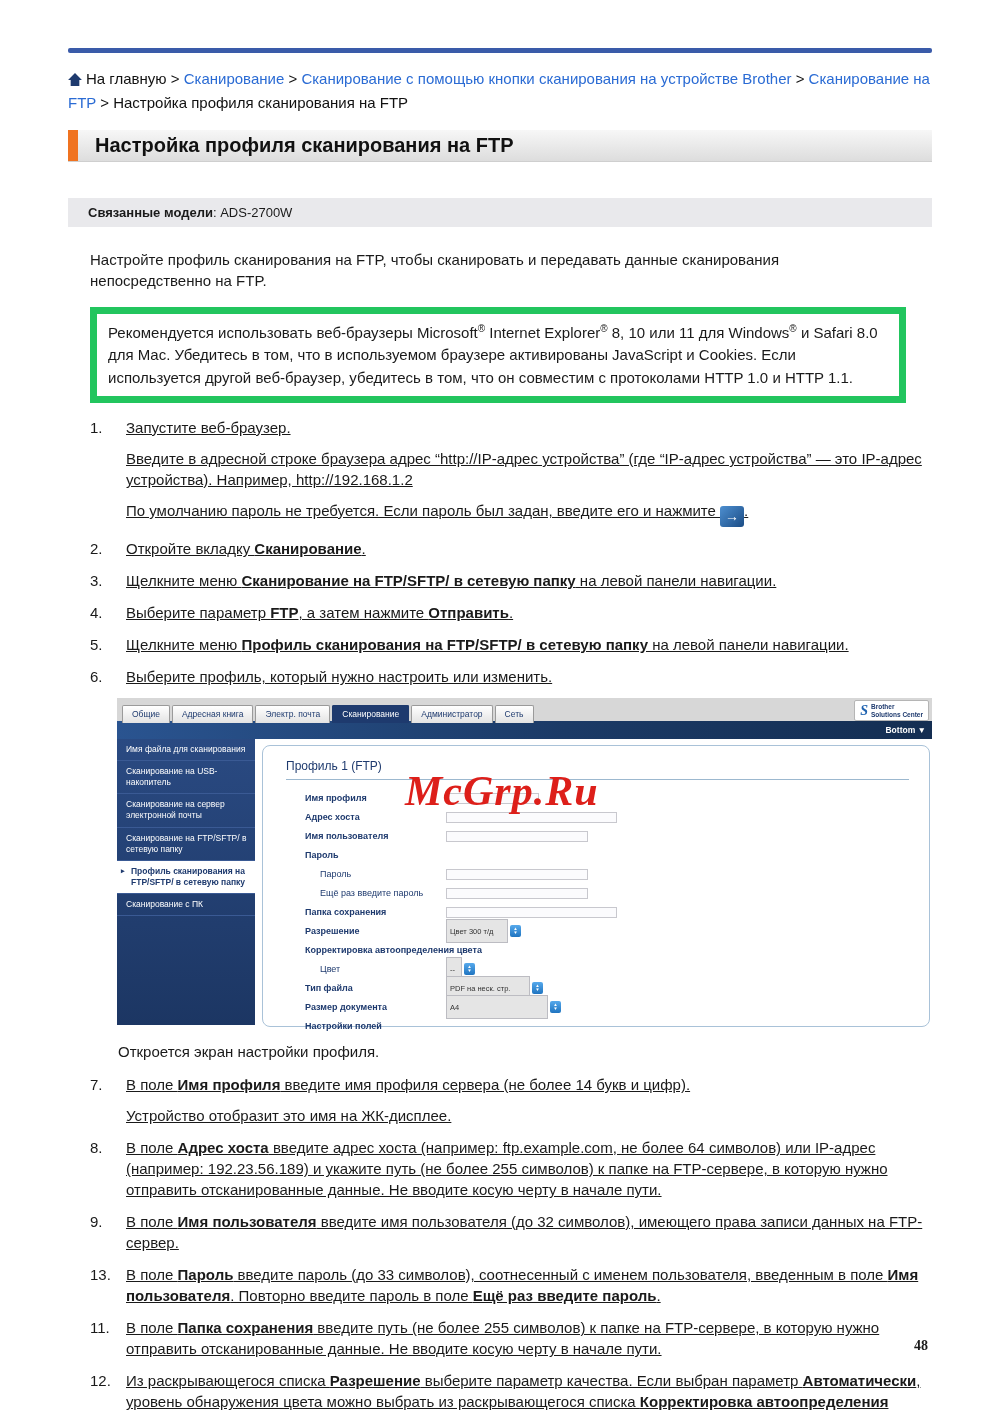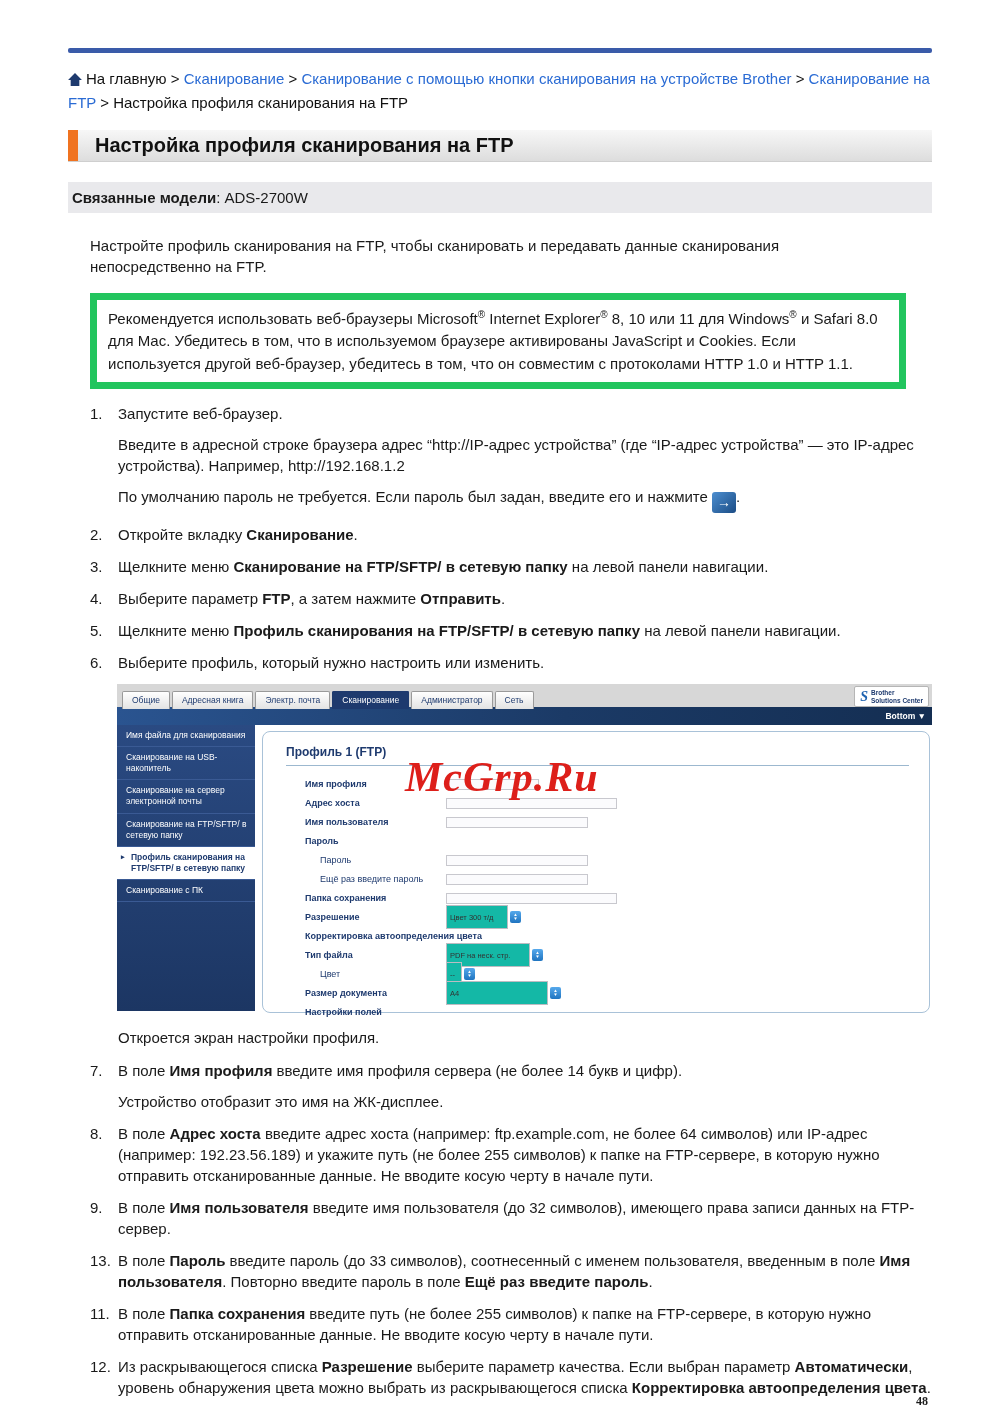--- a/index.html
+++ b/index.html
@@ -5,60 +5,60 @@
   html,body{margin:0;padding:0;background:#ffffff;}
   body{width:1000px;height:1414px;position:relative;font-family:"Liberation Sans",sans-serif;color:#1a1a1a;overflow:hidden;}
   .content{position:absolute;left:68px;top:0;width:864px;}
   .top-rule{margin-top:48px;height:5px;background:#3a5ba9;border-radius:2px;}
   .breadcrumb{margin-top:15px;font-size:15px;line-height:1.45;color:#111;}
   .breadcrumb .crumb-link{color:#2a6bd4;cursor:pointer;}
   .home-ico{display:inline-block;vertical-align:-2px;margin-right:4px;}
   .title-bar{margin-top:16px;height:31px;background:linear-gradient(#f7f7f7,#dddddd);display:flex;align-items:center;border-bottom:1px solid #cfcfcf;}
   .accent{width:10px;height:31px;background:#f07320;margin-right:17px;flex:none;}
   .title-bar h1{font-size:20px;margin:0;font-weight:bold;color:#111;}
-  .models-box{margin-top:20px;background:#e9e9ec;padding:7px 4px;font-size:15px;}
+  .models-box{margin-top:36px;background:#e9e9ec;padding:7px 20px;font-size:13px;}
   .intro{margin:22px 0 0 22px;font-size:15px;line-height:1.4;width:810px;}
   .note-box{margin:16px 0 0 22px;border:7px solid #22c55e;padding:7px 11px;font-size:15px;line-height:1.5;width:816px;box-sizing:border-box;}
   .steps{margin:14px 0 0 22px;}
   .step{display:flex;margin-bottom:11px;}
   .step .num{width:28px;flex:none;font-size:15px;line-height:1.4;}
   .step .li-body{flex:1;font-size:15px;line-height:1.4;}
-  .step .li-body p{margin:0 0 10px 0;}
+  .step .li-body p{margin:0 0 10px 8px;text-decoration:underline;}
   .step .li-body p:last-child{margin-bottom:0;}
   sup{font-size:10px;}
   .arrow-btn{display:inline-flex;width:24px;height:21px;border-radius:3px;background:linear-gradient(135deg,#4d8fd0,#1b4c85);color:#fff;align-items:center;justify-content:center;font-weight:bold;font-size:14px;vertical-align:-5px;}
   
   .shot{margin:6px 0 10px 49px;width:815px;height:335px;position:relative;background:#fff;font-family:"Liberation Sans",sans-serif;}
   .tabstrip{height:23px;background:#d7d7d7;display:flex;align-items:flex-end;padding-left:5px;position:relative;}
   .tab{font-size:8.5px;color:#1e3a6e;background:linear-gradient(#ffffff,#e3e3e3);border:1px solid #9a9a9a;border-bottom:none;border-radius:2px 2px 0 0;padding:3px 9px 4px 9px;margin-right:2px;white-space:nowrap;}
   .tab.active{background:#1e3a6e;color:#fff;border-color:#1e3a6e;}
   .bsc-box{position:absolute;right:3px;top:2px;background:#fff;border:1px solid #b5b5b5;border-radius:2px;height:19px;display:flex;align-items:center;padding:0 5px;}
   .bsc-s{color:#1f63b0;font-family:"Liberation Serif",serif;font-style:italic;font-weight:bold;font-size:14px;margin-right:3px;}
   .bsc-txt{font-size:6.5px;line-height:1.15;color:#1e3a6e;font-weight:bold;}
   .band{height:18px;background:linear-gradient(90deg,#2a5490 0%,#1b3a66 55%,#142e52 100%);display:flex;align-items:center;justify-content:flex-end;padding-right:6px;}
   .band span{color:#fff;font-size:8.5px;font-weight:bold;}
   .shot-body{position:relative;height:294px;}
   .sidenav{position:absolute;left:0;top:0;width:138px;height:286px;background:linear-gradient(#2a4a82,#1c3663);}
   .nav-item{color:#fff;font-size:8.5px;line-height:1.3;padding:5px 6px 5px 9px;border-bottom:1px solid #3a5a94;cursor:pointer;}
   .nav-item.active{background:#ffffff;color:#1e3a6e;font-weight:bold;position:relative;padding-left:14px;}
   .nav-item.active::before{content:"▸";position:absolute;left:4px;top:5px;font-size:7px;color:#1e3a6e;}
   .panel{position:absolute;left:145px;top:6px;width:668px;height:282px;border:1px solid #a9c2d8;border-radius:8px;background:#fff;box-sizing:border-box;}
-  .panel-title{font-size:12px;font-weight:bold;color:#1e3a6e;margin:13px 0 6px 23px;}
+  .panel-title{font-size:12px;font-weight:normal;color:#1e3a6e;margin:13px 0 6px 23px;}
   .panel-hr{height:1px;background:#9cb8cf;margin:0 20px 12px 23px;}
   .frm{margin-left:0;}
   .frow{display:flex;align-items:center;height:12px;margin-bottom:7px;}
   .frow .lbl{margin-left:42px;width:141px;font-size:9px;font-weight:bold;color:#1e3a6e;flex:none;}
   .frow .lbl.sub{margin-left:57px;width:126px;font-weight:normal;}
   .frow .sec{margin-left:42px;font-size:9px;font-weight:bold;color:#1e3a6e;}
   .tinput{height:11px;background:#fbfbfd;border:1px solid #c8c8ce;box-sizing:border-box;}
-  .tselect{height:24px;background:#14b8a6;border:1px solid #bcbcc2;box-sizing:border-box;display:flex;align-items:center;font-size:7.5px;color:#333;padding-left:3px;}
+  .tselect{height:24px;background:#e5e5e5;border:1px solid #bcbcc2;box-sizing:border-box;display:flex;align-items:center;font-size:7.5px;color:#333;padding-left:3px;}
   .stepper{width:11px;height:12px;margin-left:2px;border-radius:2px;background:linear-gradient(#56a9ec,#1f74c0);color:#fff;display:inline-flex;flex-direction:column;align-items:center;justify-content:center;font-size:4.5px;line-height:4px;flex:none;}
   .watermark{position:absolute;left:288px;top:28px;font-family:"Liberation Serif",serif;font-style:italic;font-weight:bold;font-size:42px;color:#dd1f1a;z-index:5;letter-spacing:1px;}
   .after-note{margin:4px 0 0 50px;font-size:15px;}
-  .page-num{position:absolute;right:72px;top:1394px;font-family:"Liberation Serif",serif;font-weight:bold;font-size:12px;text-align:center;}
+  .page-num{position:absolute;right:72px;top:1338px;font-family:"Liberation Serif",serif;font-weight:bold;font-size:14px;text-align:center;}
 </style>
 </head>
 <body>
 
 <div class="content">
   <div class="top-rule"></div>
 
   <div class="breadcrumb">
     <span class="home-ico"><svg width="14" height="13" viewBox="0 0 16 15">
           <path d="M8 0 L16 8 H13 V15 H3 V8 H0 Z" fill="#1e3a6e"></path>
@@ -172,30 +172,30 @@
             </div>
             <div class="frow">
               <span class="lbl">Разрешение</span>
               <span class="tselect" style="width: 62px;">Цвет 300 т/д</span>
               <span class="stepper">▲<br>▼</span>
             </div>
             <div class="frow">
               <span class="sec">Корректировка автоопределения цвета</span>
             </div>
             <div class="frow">
+              <span class="lbl sub">Цвет</span>
+              <span class="tselect" style="width: 16px;">--</span>
+              <span class="stepper">▲<br>▼</span>
+            </div>
+            <div class="frow">
               <span class="lbl">Тип файла</span>
               <span class="tselect" style="width: 84px;">PDF на неск. стр.</span>
               <span class="stepper">▲<br>▼</span>
             </div>
             <div class="frow">
-              <span class="lbl sub">Цвет</span>
-              <span class="tselect" style="width: 16px;">--</span>
-              <span class="stepper">▲<br>▼</span>
-            </div>
-            <div class="frow">
               <span class="lbl">Размер документа</span>
               <span class="tselect" style="width: 102px;">A4</span>
               <span class="stepper">▲<br>▼</span>
             </div>
             <div class="frow">
               <span class="sec">Настройки полей</span>
             </div>
           </div>
       </div>
       <div class="watermark">McGrp.Ru</div>

